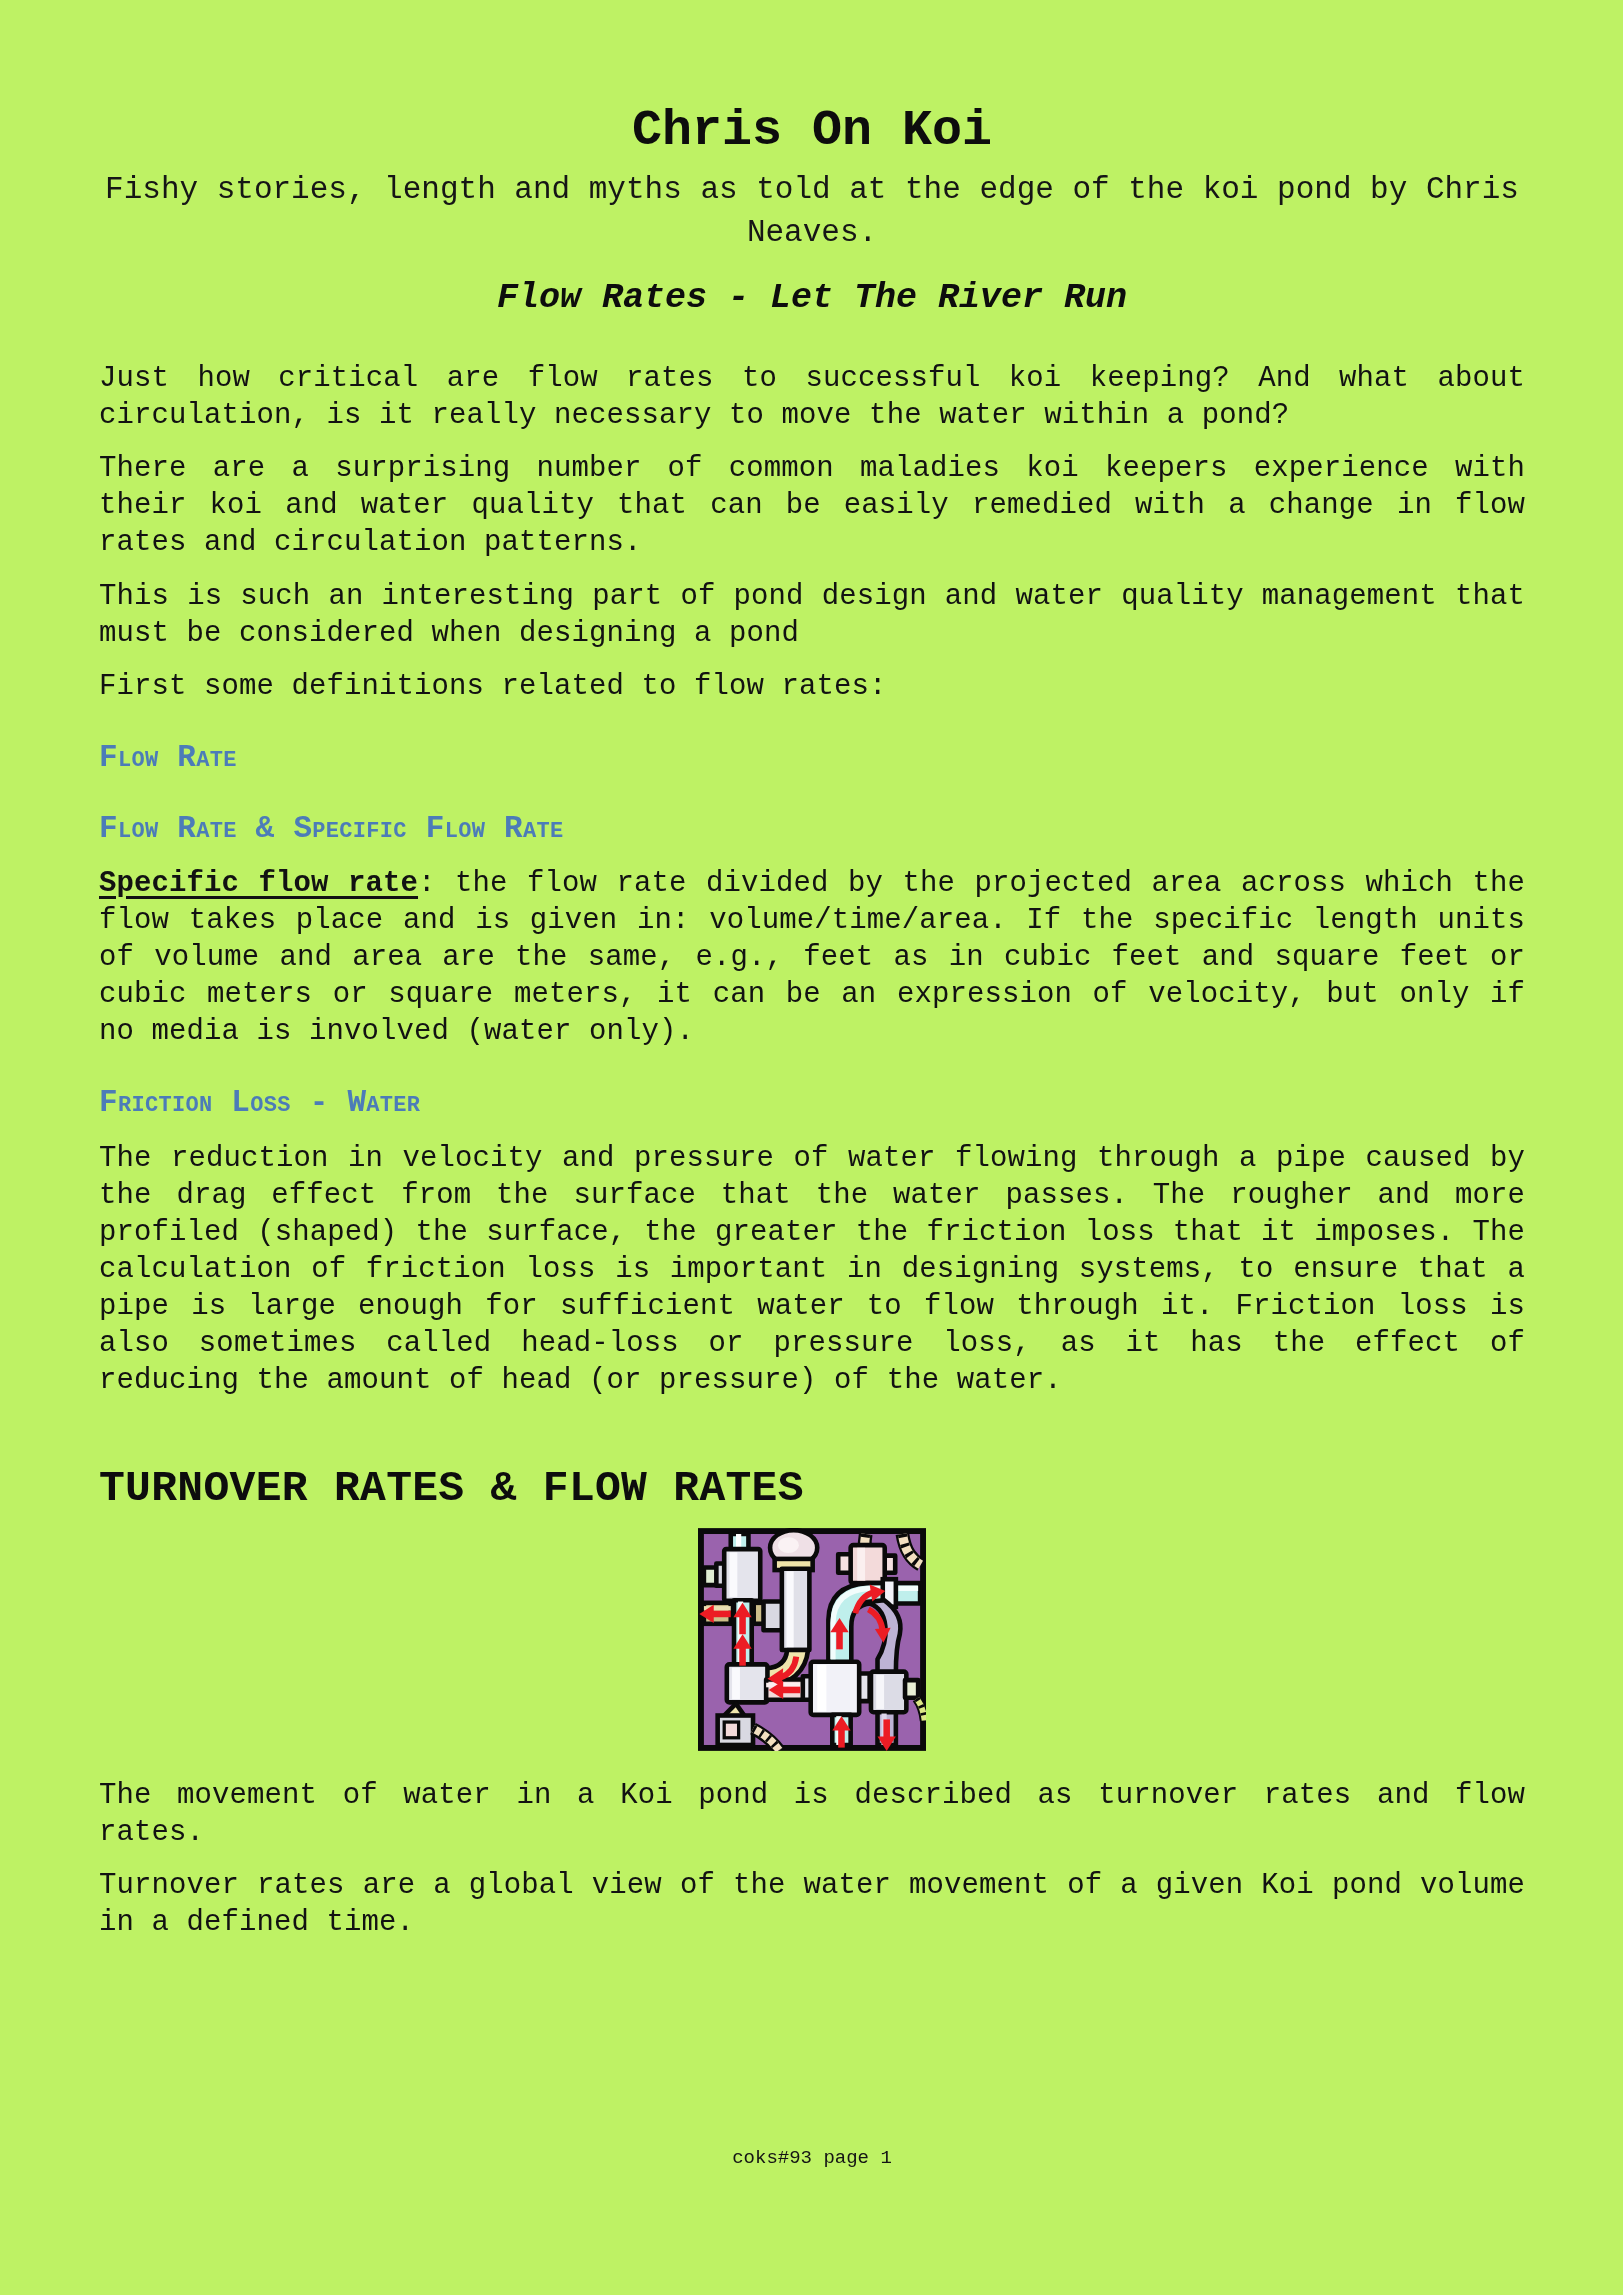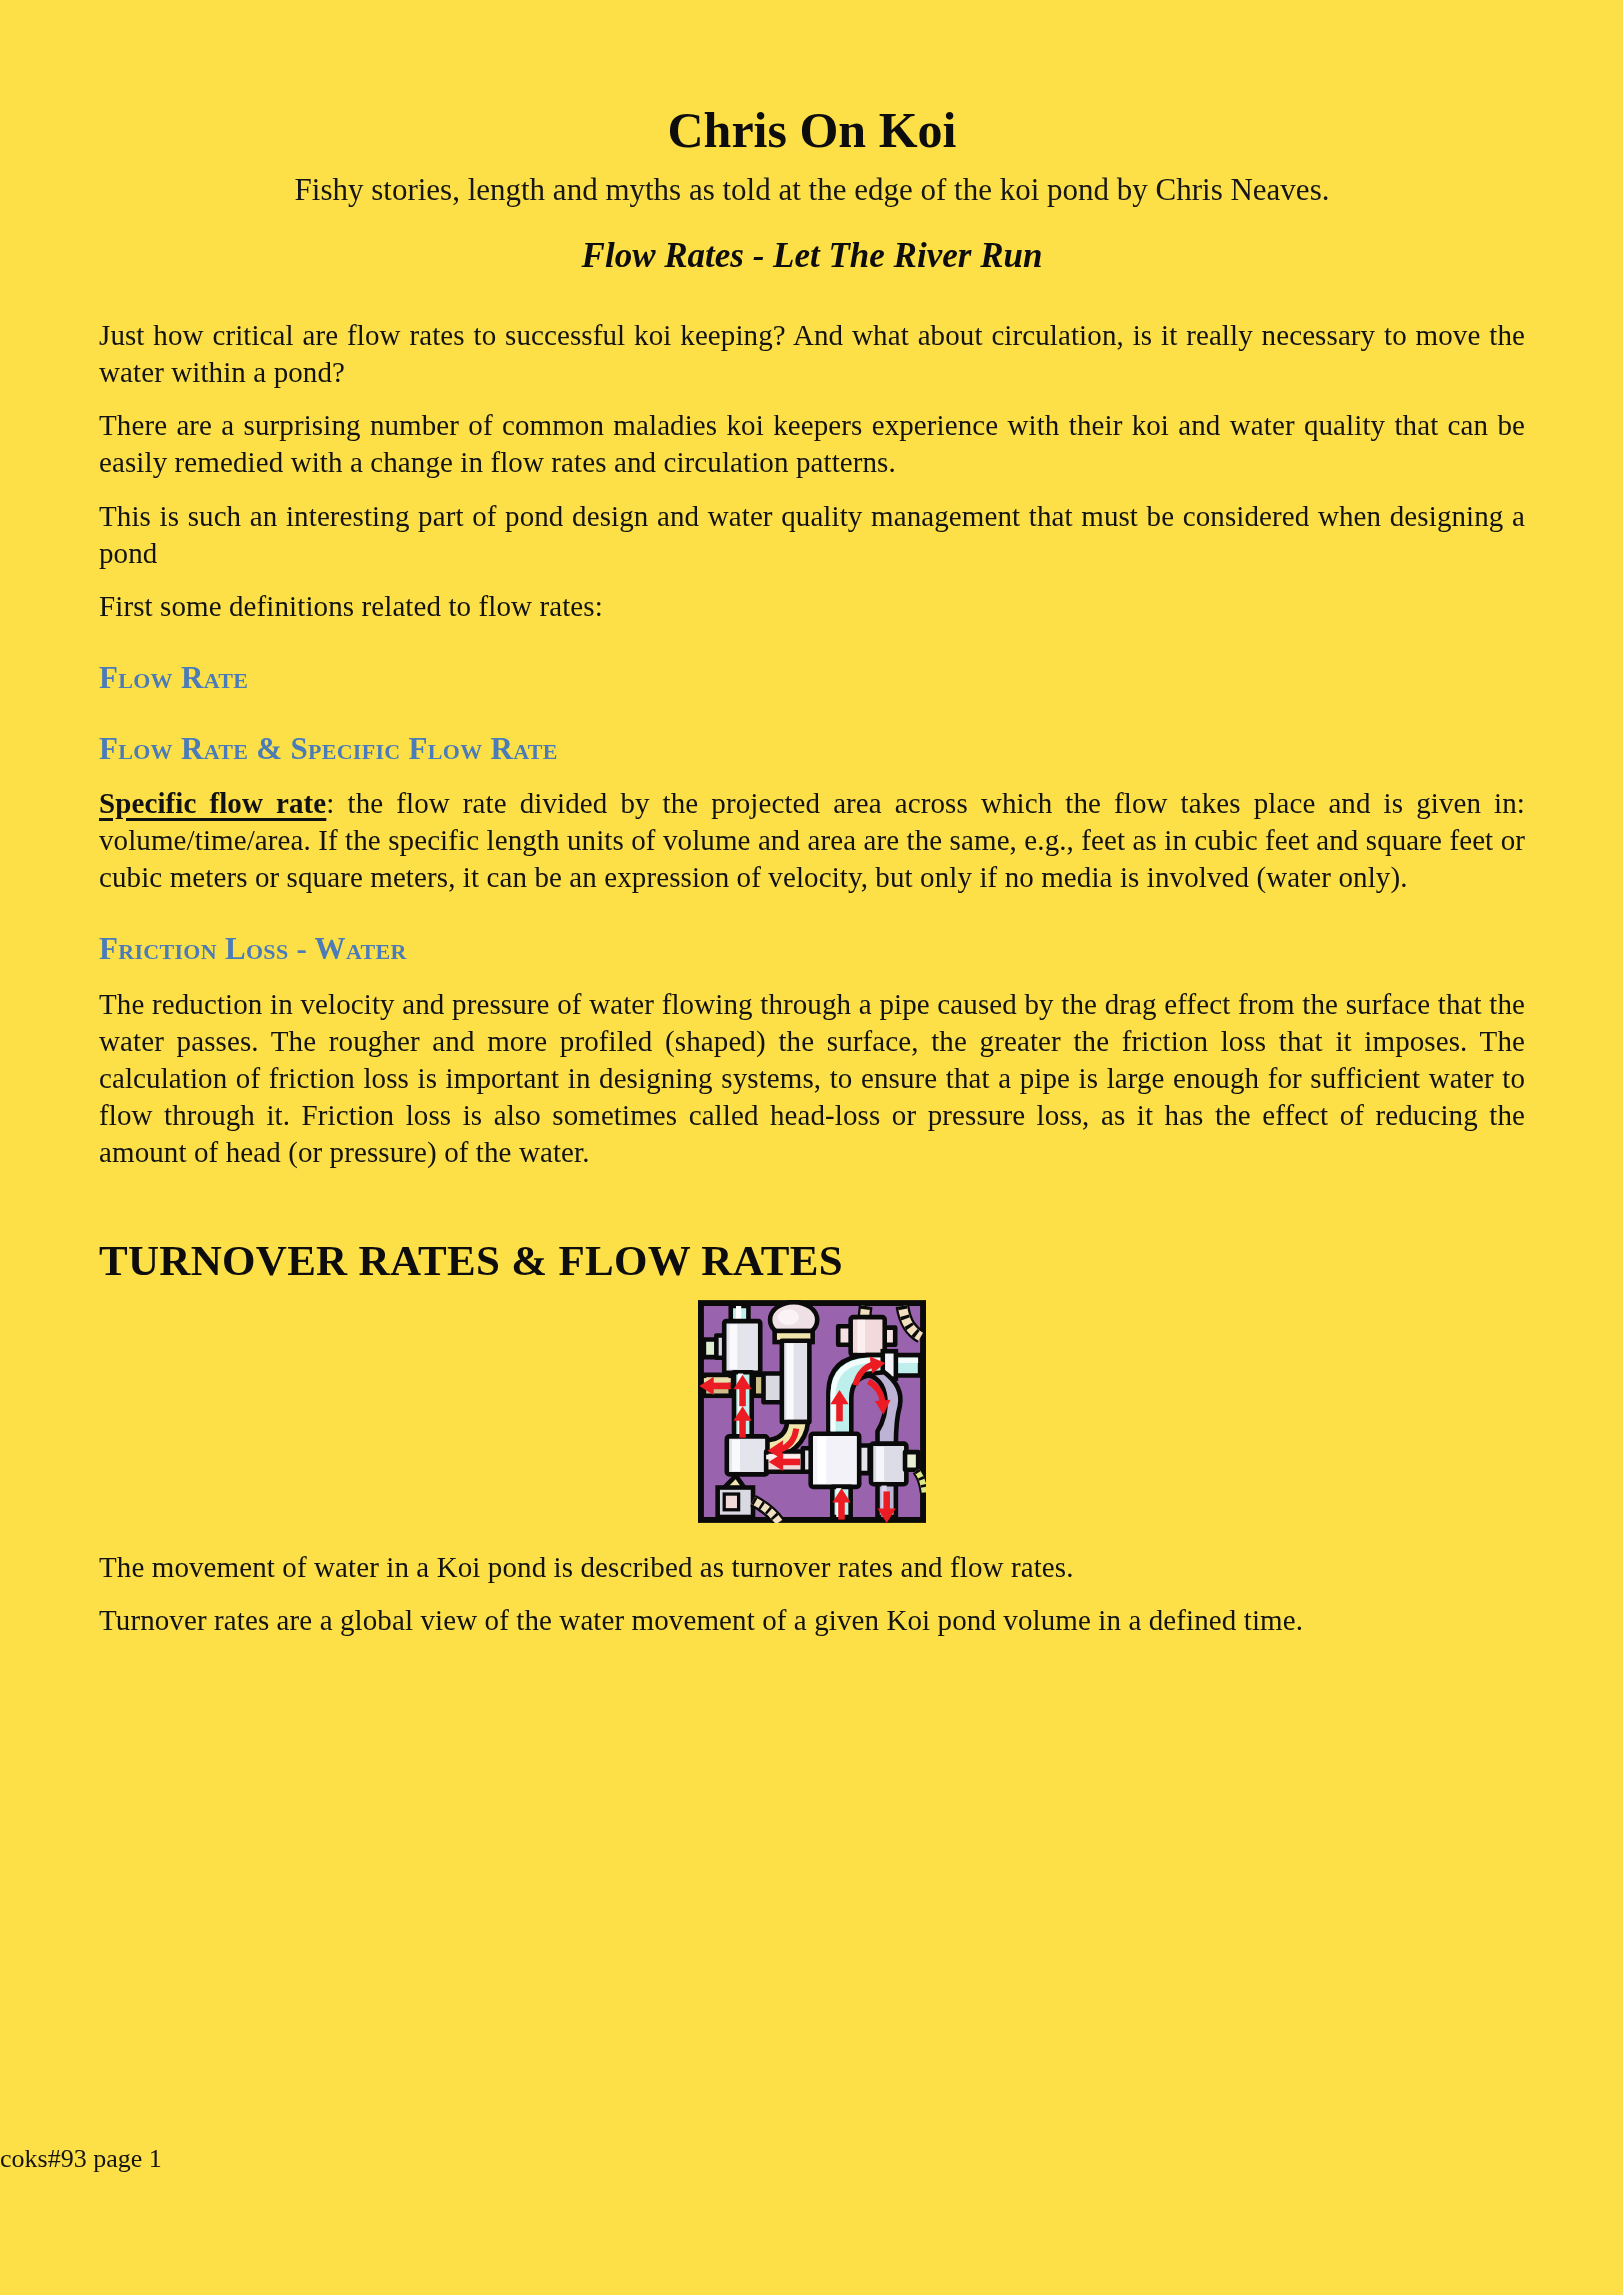--- a/index.html
+++ b/index.html
@@ -1,22 +1,22 @@
 <!DOCTYPE html>
 <html style="font-size:10.5px"><head>
 <meta charset="utf-8">
 <style>
   html,body{margin:0;padding:0;background:#ffffff;}
   .page{
     position:relative;
     width:1624px;height:2295px;
-    background:#fde047;
+    background:#bef264;
     box-sizing:border-box;
     padding:98px 99px 0 99px;
-    font-family:Liberation Serif, serif;
+    font-family:Liberation Mono, monospace;
     color:#111111;
     overflow:hidden;
   }
   .doc-title{
     margin:0;
     text-align:center;
     font-size:50px;font-weight:700;line-height:65px;
     color:#0d0d0d;
   }
   .doc-subtitle{
@@ -60,21 +60,22 @@
   }
   figure.pipes-fig{
     margin:10.5px auto 26px auto;
     width:228px;height:223px;
     padding:0;
   }
   .footer{
     position:absolute;
     left:0;right:0;
     top:2142px;
-    font-size:26px;line-height:33px;
+    text-align:center;
+    font-size:19px;line-height:33px;
     color:#141414;
   }
 </style>
 </head>
 <body>
 
 <div class="page">
 
   <h1 class="doc-title">Chris On Koi</h1>
   <div class="doc-subtitle">Fishy stories, length and myths as told at the edge of the koi pond by Chris Neaves.</div>

